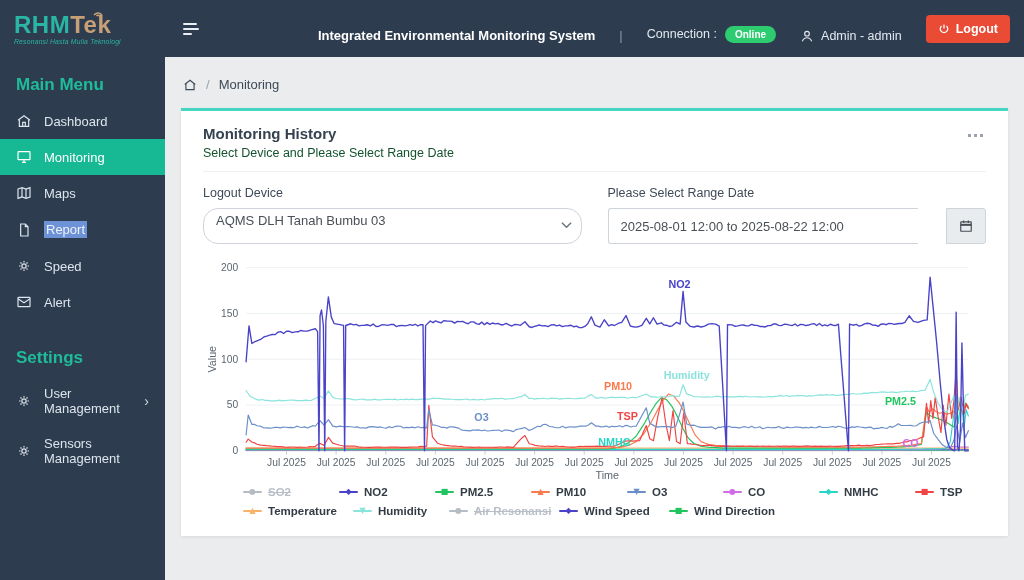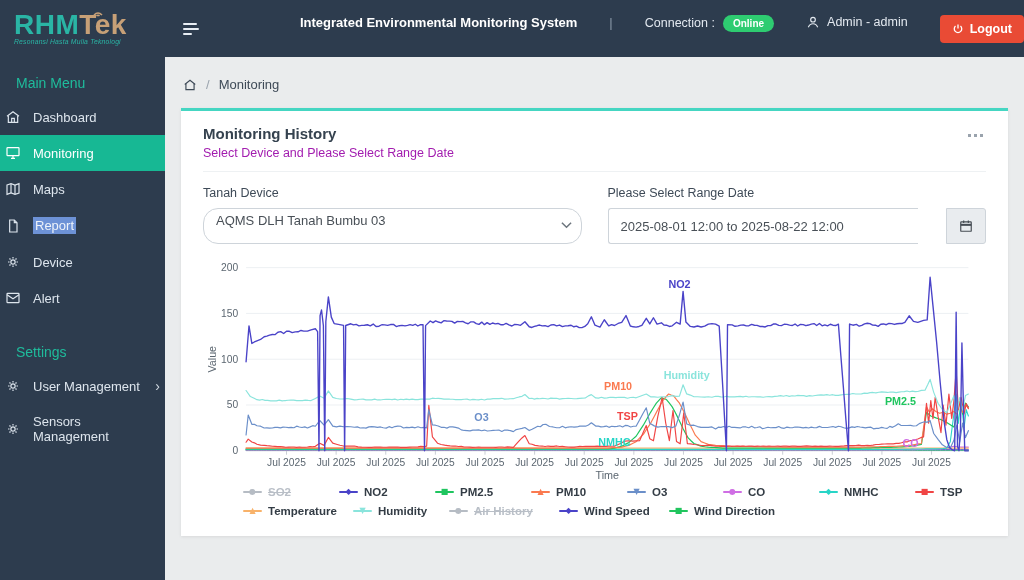--- a/index.html
+++ b/index.html
@@ -3,63 +3,63 @@
 <meta charset="utf-8">
 <style>
   * { margin:0; padding:0; box-sizing:border-box; }
   html,body { width:1024px; height:580px; overflow:hidden; background:#eaeced;
     font-family:"Liberation Sans", sans-serif; }
 
   
   .header { position:fixed; top:0; left:0; width:1024px; height:57px; background:#2d3c4e;
     display:flex; align-items:center; z-index:10; }
   .logo-wrap { width:165px; padding-left:14px; }
-  .logo-line { position:relative; font-weight:bold; font-size:28px; letter-spacing:.5px; line-height:24px; }
+  .logo-line { position:relative; font-weight:bold; font-size:24px; letter-spacing:.5px; line-height:24px; }
   .logo-rhm { color:#2ab5a5; }
   .logo-tek { color:#c7a077; }
   .wifi-arcs { position:absolute; left:76px; top:-6px; }
   .tagline { color:#2ab5a5; font-size:6.8px; font-style:italic; margin-top:1px; letter-spacing:.2px; }
   .hamburger { margin-left:14px; display:flex; flex-direction:column; gap:3px; cursor:pointer; padding:4px; }
   .hamburger i { display:block; height:2px; background:#e8eef4; border-radius:1px; }
   .hamburger i:nth-child(1){ width:14px; }
   .hamburger i:nth-child(2){ width:16px; }
   .hamburger i:nth-child(3){ width:9px; }
-  .header-right { margin-left:auto; display:flex; align-items:flex-start; gap:32px; }
+  .header-right { margin-left:auto; display:flex; align-items:flex-end; gap:24px; padding-right:14px; }
   .app-title { color:#ffffff; font-size:13px; font-weight:bold; }
   .hdr-divider { color:#8b99a8; font-size:13px; }
   .conn { display:flex; align-items:center; gap:8px; color:#e3e9f0; font-size:12.5px; }
   .pill { background:#2ecc71; color:#ffffff; font-size:10px; font-weight:bold;
     border-radius:999px; padding:3px 10px; }
   .admin { display:flex; align-items:center; gap:7px; color:#e3e9f0; font-size:12.5px; }
   .logout-btn { display:flex; align-items:center; gap:6px; background:#e94b35; border:none;
     color:#fff; font-size:12.5px; font-weight:bold; padding:7px 12px; border-radius:4px; cursor:pointer;
     font-family:"Liberation Sans", sans-serif; }
 
   
   .sidebar { position:fixed; top:57px; left:0; width:165px; bottom:0; background:#2d3c4e;
     padding-top:8px; z-index:9; }
-  .side-section-title { padding:10px 16px 8px 16px; color:#1fbc9c; font-size:14px; font-weight:normal; }
-  .side-item { display:flex; align-items:center; gap:12px; padding:10px 5px; color:#dde5ed;
+  .side-section-title { padding:10px 16px 8px 16px; color:#1fbc9c; font-size:17px; font-weight:bold; }
+  .side-item { display:flex; align-items:center; gap:12px; padding:10px 16px; color:#dde5ed;
     font-size:13px; cursor:pointer; }
   .side-item svg { flex:0 0 auto; }
   .side-item.active { background:#17b894; color:#ffffff; }
   .side-item .chev { margin-left:auto; color:#cfd8e0; font-size:14px; line-height:1; }
   .sel-highlight { background:#6d92d6; color:#eef3fa; padding:1px 2px; }
   .side-gap { height:18px; }
 
   
   .main { position:absolute; left:165px; top:57px; width:859px; height:523px; padding:16px 16px 0 16px; }
   .breadcrumb { display:flex; align-items:center; gap:9px; font-size:13px; color:#3e4a57;
     margin:4px 0 16px 2px; }
   .breadcrumb .sep { color:#9aa3ad; }
 
   .card { background:#ffffff; border-top:3px solid #45d6c2; box-shadow:0 1px 3px rgba(0,0,0,.08);
     padding:14px 22px 12px 22px; position:relative; }
   .card-title { font-size:15px; font-weight:bold; color:#35424f; }
-  .card-sub { font-size:12.5px; color:#a21caf; margin-top:4px; }
+  .card-sub { font-size:12.5px; color:#14532d; margin-top:4px; }
   .card-head { border-bottom:1px solid #eef1f3; padding-bottom:11px; }
   .card-menu { position:absolute; right:22px; top:20px; display:flex; gap:3px; cursor:pointer; padding:3px; }
   .card-menu i { width:3px; height:3px; background:#9aa3ad; display:block; }
 
   .form-row { display:flex; gap:26px; margin-top:14px; }
   .form-col { flex:1; }
   .form-label { font-size:12.5px; color:#3e4a57; margin-bottom:8px; }
   .sel-wrap { position:relative; }
   select.device { width:100%; height:36px; border:1px solid #ced4da; border-radius:15px; background:#fff;
     font-size:13px; color:#495057; padding:0 28px 12px 12px; appearance:none; -webkit-appearance:none;
@@ -163,21 +163,21 @@
         <path d="M14 3v4h4"></path>
       </svg>
     <span class="sel-highlight">Report</span>
   </div>
 
   <div class="side-item">
     <svg width="16" height="16" viewBox="0 0 24 24" fill="none" stroke="#dde5ed" stroke-width="1.8">
         <circle cx="12" cy="12" r="3.2"></circle>
         <path d="M12 4.5v2.3M12 17.2v2.3M4.5 12h2.3M17.2 12h2.3M6.7 6.7l1.6 1.6M15.7 15.7l1.6 1.6M17.3 6.7l-1.6 1.6M8.3 15.7l-1.6 1.6"></path>
       </svg>
-    <span>Device</span>
+    <span>Speed</span>
   </div>
 
   <div class="side-item">
     <svg width="16" height="16" viewBox="0 0 24 24" fill="none" stroke="#dde5ed" stroke-width="1.8">
         <rect x="3" y="5" width="18" height="14" rx="1"></rect>
         <path d="M3 7l9 6 9-6"></path>
       </svg>
     <span>Alert</span>
   </div>
 
@@ -219,21 +219,21 @@
       <div class="card-sub">Select Device and Please Select Range Date</div>
       <div class="card-menu">
           <i></i>
           <i></i>
           <i></i>
         </div>
     </div>
 
     <div class="form-row">
       <div class="form-col">
-        <div class="form-label">Tanah Device</div>
+        <div class="form-label">Logout Device</div>
         <div class="sel-wrap">
           <select class="device">
             <option>AQMS DLH Tanah Bumbu 03</option>
           </select>
           <svg class="sel-caret" width="11" height="8" viewBox="0 0 12 8" fill="none" stroke="#6c757d" stroke-width="1.6">
               <path d="M1 1.5l5 5 5-5"></path>
             </svg>
         </div>
       </div>
       <div class="form-col">
@@ -387,21 +387,21 @@
               <i class="lm-line" style="background: rgb(138, 228, 220);"></i>
               <i class="lm-shape" style="color: rgb(138, 228, 220);">▼</i>
             </span>
             <span class="legend-label">Humidity</span>
           </div>
           <div class="legend-item disabled wide">
             <span class="lm">
               <i class="lm-line" style="background: rgb(182, 188, 196);"></i>
               <i class="lm-shape" style="color: rgb(182, 188, 196);">●</i>
             </span>
-            <span class="legend-label">Air History</span>
+            <span class="legend-label">Air Resonansi</span>
           </div>
           <div class="legend-item wide">
             <span class="lm">
               <i class="lm-line" style="background: rgb(74, 67, 200);"></i>
               <i class="lm-shape" style="color: rgb(74, 67, 200);">◆</i>
             </span>
             <span class="legend-label">Wind Speed</span>
           </div>
           <div class="legend-item wide">
             <span class="lm">

